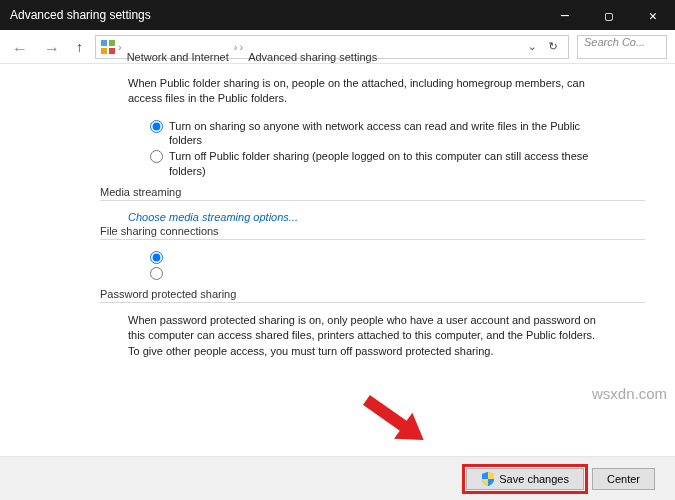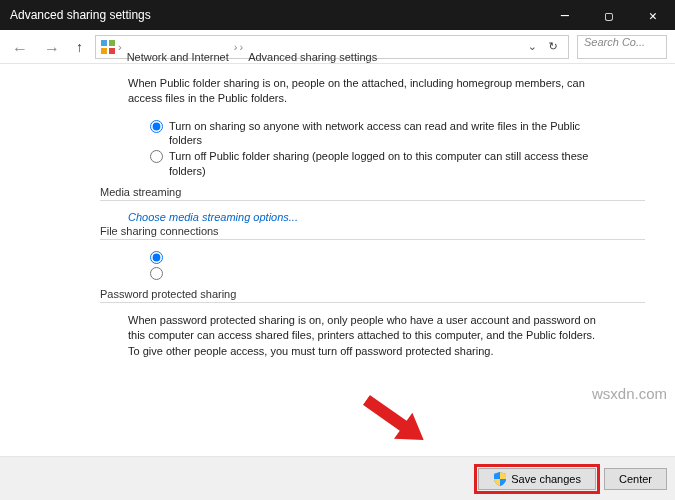--- a/index.html
+++ b/index.html
@@ -17,21 +17,21 @@
   .refresh { width: 22px; text-align: center; }
   .search { width: 90px; border: 1px solid #ccc; height: 24px; padding: 0 6px; color: #888; font-size: 11px; font-style: italic; }
   .content { padding: 12px 30px 0 100px; height: 390px; overflow: hidden; position: relative; }
   .desc { margin: 0 0 12px 28px; line-height: 1.4; max-width: 470px; }
   .radio-group { margin: 0 0 8px 50px; max-width: 460px; }
   .radio-row { display: flex; align-items: flex-start; gap: 4px; margin-bottom: 2px; line-height: 1.3; }
   .radio-row input { margin: 1px 2px 0 0; }
   .section-hdr { color: #333; margin: 2px 0 2px 0; }
   .section-line { border: none; border-top: 1px solid #d9d9d9; margin: 2px 0 10px 0; }
   .link { color: #0066cc; margin-left: 28px; cursor: pointer; font-style: italic; }
-  .footer { position: absolute; bottom: 0; left: 0; right: 0; height: 44px; border-top: 1px solid #e5e5e5; background: #f0f0f0; display: flex; align-items: center; justify-content: flex-end; gap: 8px; padding: 0 8px; }
+  .footer { position: absolute; bottom: 0; left: 0; right: 0; height: 44px; border-top: 1px solid #e5e5e5; background: #f0f0f0; display: flex; align-items: center; justify-content: flex-end; gap: 8px; padding: 0 20px; }
   .btn { height: 22px; padding: 0 14px; border: 1px solid #adadad; background: #e1e1e1; font-size: 11px; display: flex; align-items: center; gap: 4px; }
   .btn.highlight { outline: 3px solid #e02020; outline-offset: 1px; }
   .shield { width: 14px; height: 14px; }
   .red-arrow { position: absolute; width: 70px; height: 32px; }
   .red-arrow svg { width: 100%; height: 100%; }
   .ra3 { left: 360px; top: 340px; transform: rotate(35deg); }
   .dropdown-caret { color: #555; padding: 0 3px; }
   .watermark { position: absolute; right: 8px; bottom: 52px; font-size: 15px; color: #aaa; }
 </style>
 </head>

